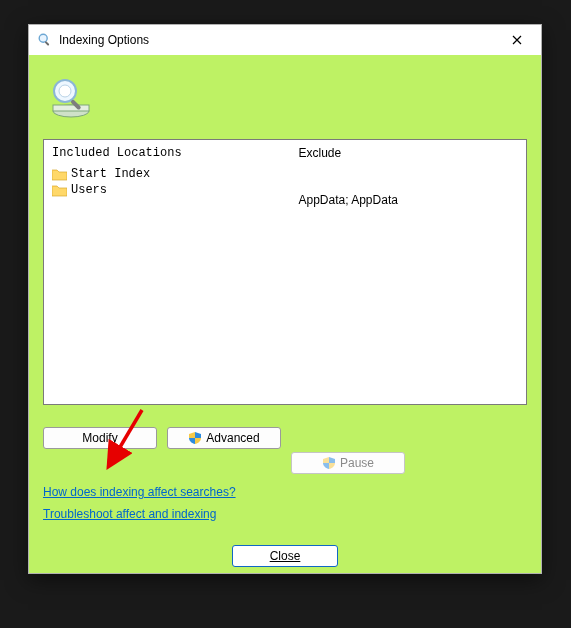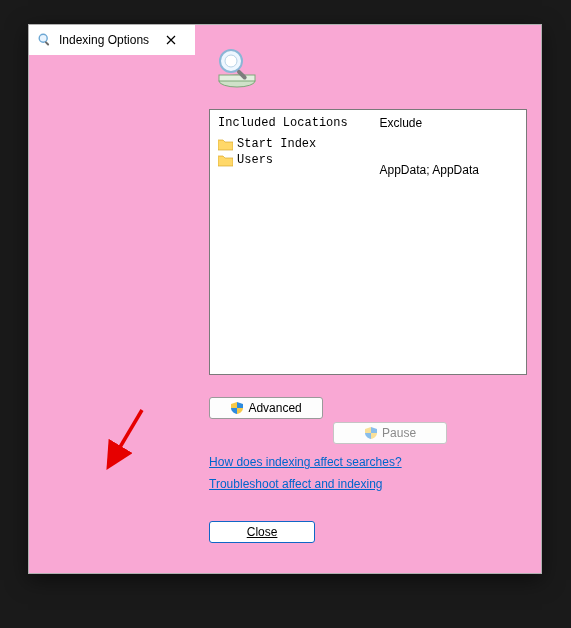--- a/index.html
+++ b/index.html
@@ -11,24 +11,25 @@
     height: 628px;
     overflow: hidden;
     position: relative;
   }
   .dialog {
     position: absolute;
     left: 28px;
     top: 24px;
     width: 512px;
     height: 548px;
-    background: #f9a8d4;
+    background: #bef264;
     border: 1px solid #b0b0b0;
     box-shadow: 0 6px 20px rgba(0,0,0,0.5);
     display: flex;
+    flex-direction: column;
   }
   .titlebar {
     display: flex;
     align-items: center;
     height: 30px;
     padding: 0 2px 0 8px;
     background: #ffffff;
   }
   .titlebar .t-icon {
     width: 16px; height: 16px;
@@ -103,22 +104,22 @@
     font: inherit;
     color:#000;
   }
   .btn.disabled { color:#8a8a8a; border-color:#c5c5c5;margin-top:25px; }
   .shield-icon { width:14px; height:14px; display:inline-block; }
 
   .links { margin-top: 8px; line-height: 1.8; }
   .link { color:#0066cc; text-decoration: underline; cursor:pointer; display:inline-block; }
 
   .footer {
-    display:flex; justify-content:flex-start;
-    margin-top: 26px;
+    display:flex; justify-content:center;
+    margin-top: 20px;
     text-decoration: underline;
   }
   .close-main {
     width: 106px; height: 22px;
     border: 1px solid #1067c6;
     background:#fff;
     border-radius: 3px;
     display:flex; align-items:center; justify-content:center;
     font:inherit;
   }
@@ -193,20 +194,23 @@
           <span></span>&nbsp;
         </div>
         <div class="row" style="margin-top:10px;">
           <span>AppData; AppData</span>
         </div>
       </div>
     </div>
 
     <div class="btn-row">
       <button class="btn">
+        <span>Modify</span>
+      </button>
+      <button class="btn">
         <span class="shield-icon">
           <svg width="14" height="14" viewBox="0 0 14 14">
             <path d="M7 1 L13 3 V7 C13 10 10 12.5 7 13 C4 12.5 1 10 1 7 V3 Z" fill="#fff"></path>
             <path d="M7 1 L13 3 V7 H7 Z" fill="#2e8bde"></path>
             <path d="M7 1 L1 3 V7 H7 Z" fill="#f7c948"></path>
             <path d="M7 13 C10 12.5 13 10 13 7 H7 Z" fill="#f7c948"></path>
             <path d="M7 13 C4 12.5 1 10 1 7 H7 Z" fill="#2e8bde"></path>
           </svg>
         </span>
         <span>Advanced</span>

